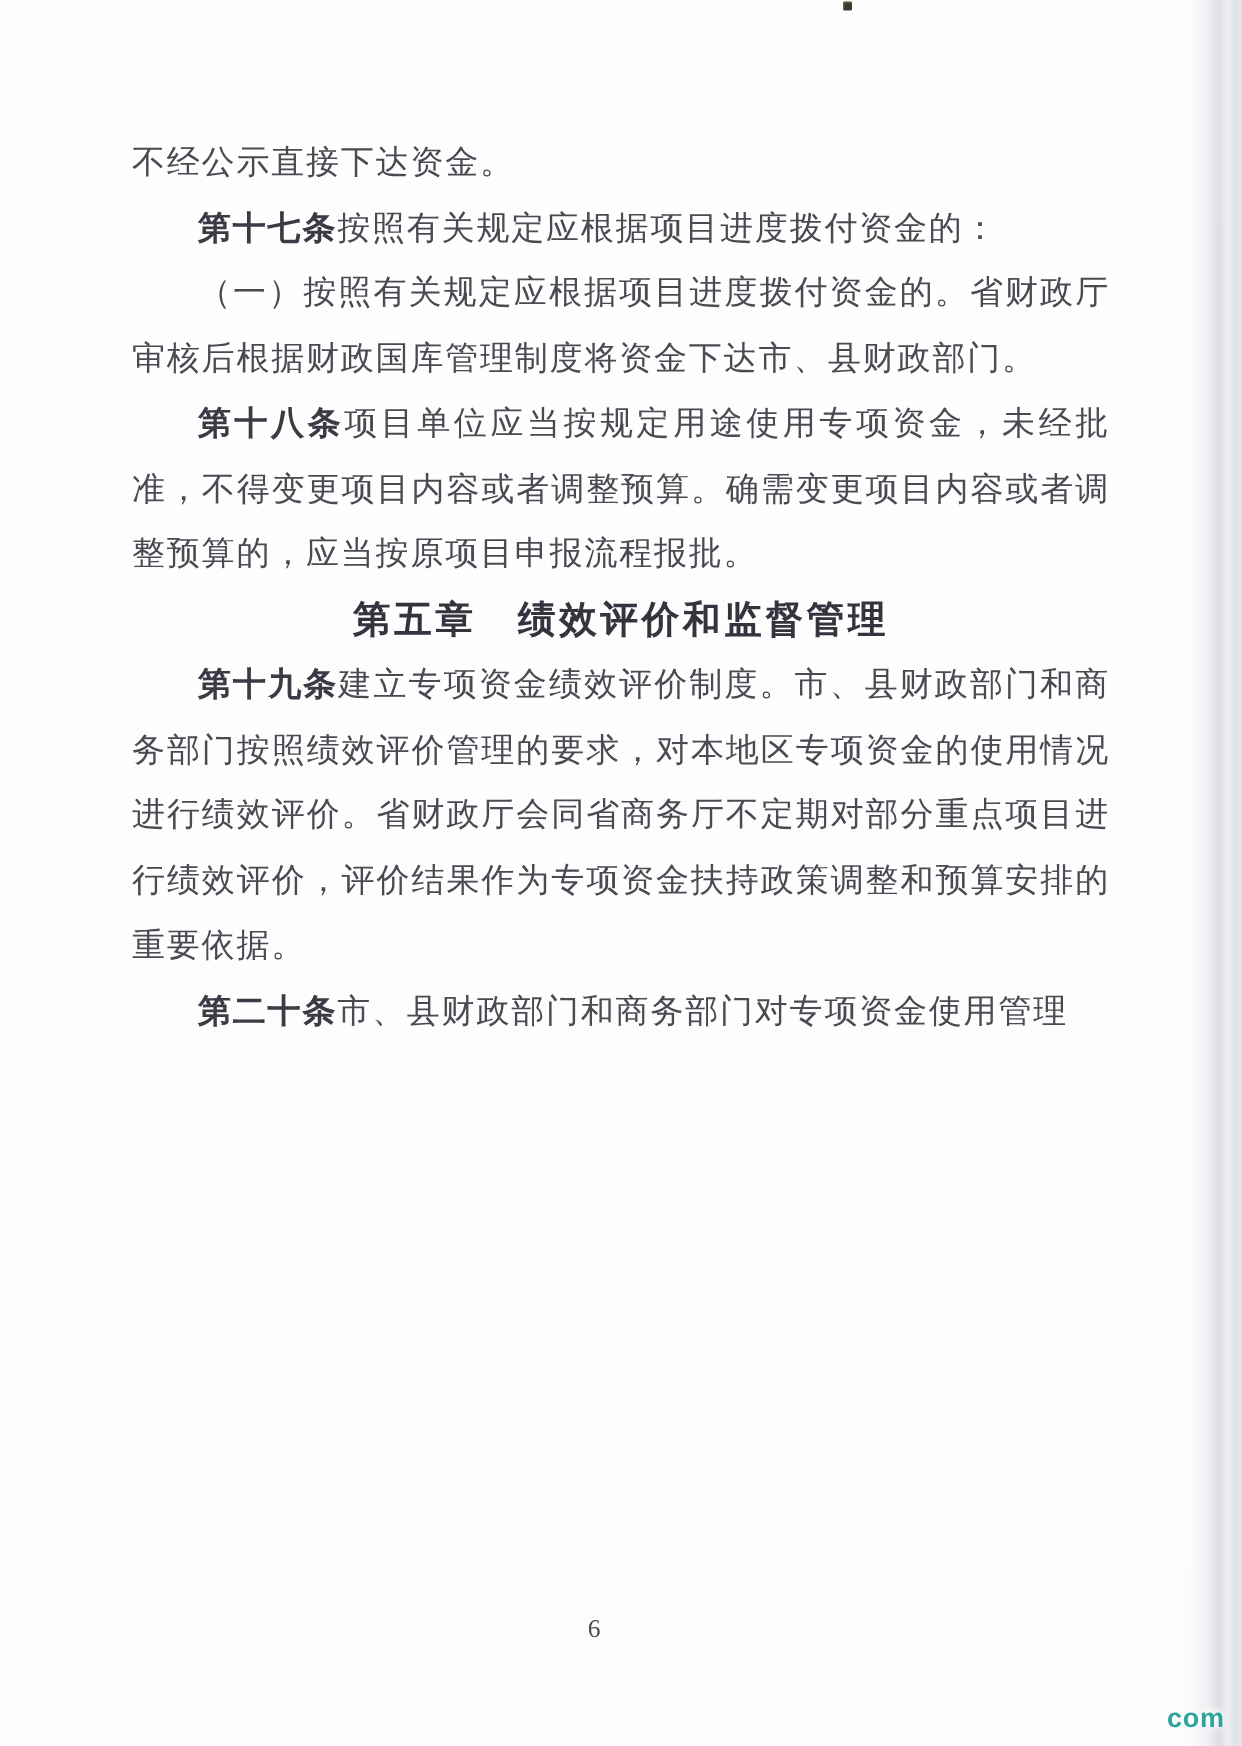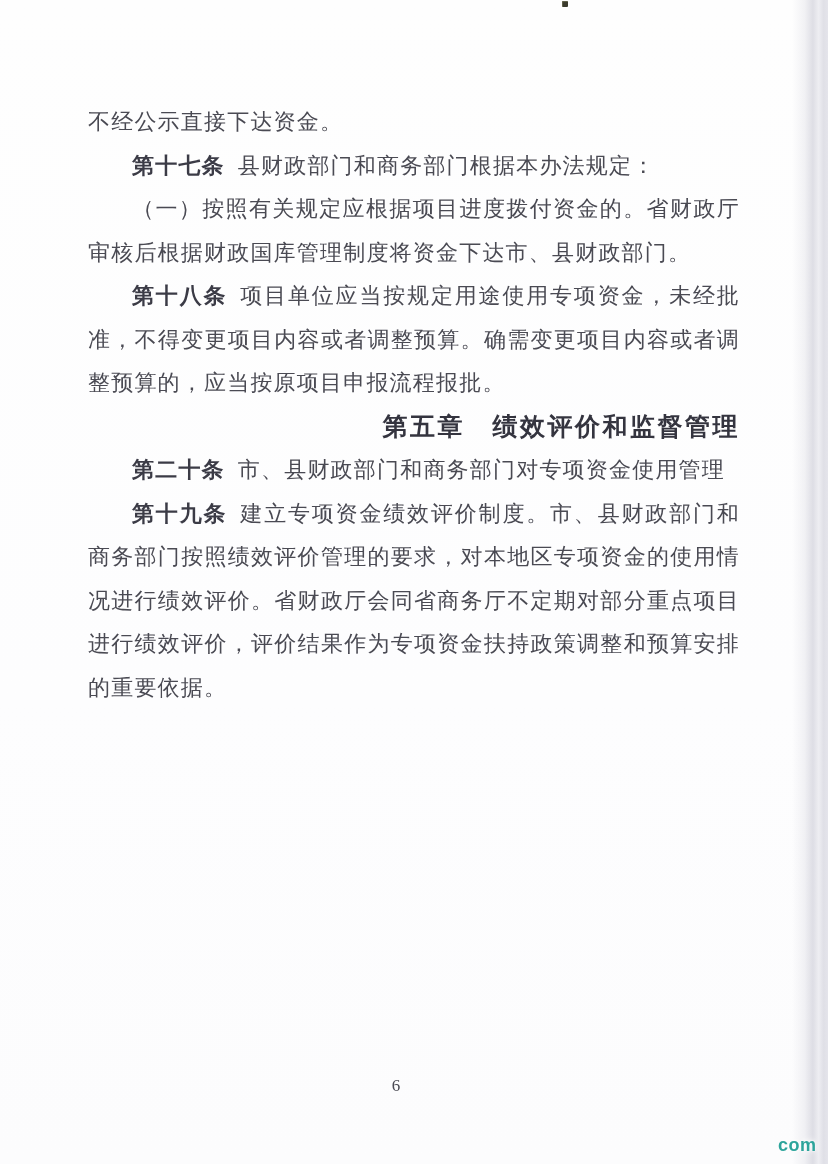--- a/index.html
+++ b/index.html
@@ -28,41 +28,41 @@
   }
   
   .speck {
     position: absolute; left: 562px; top: 1px;
     width: 6px; height: 6px;
     background: #3a3a2c;
     border-radius: 1px;
     box-shadow: inset 1px 1px 0 rgba(120,120,90,0.6);
   }
   .page-content {
-    position: absolute; left: 88px; top: 100px;
+    position: absolute; left: 88px; top: 88px;
     width: 652px;
     color: #4a4a53;
     font-size: 22px;
     line-height: 43.5px;
     letter-spacing: 1.2px;
     text-align: justify;
+    font-family: Liberation Mono, monospace;
   }
   .page-content p { margin: 0; }
   .page-content p.indent { text-indent: 44px; }
   .lead {
     font-weight: bold;
     color: #3b3b46;
-    margin-right: 13px;
   }
   .chapter-heading {
     font-weight: bold;
     font-size: 25px;
     color: #34343f;
     letter-spacing: 2.5px;
-    text-align: right;
+    text-align: center;
     text-indent: 0;
     margin: 14px 0 24px 0;
   }
   .page-number {
     position: absolute; left: 0; top: 1076px;
     width: 792px;
     text-align: center;
     font-size: 17px;
     color: #4a4a53;
     letter-spacing: 0;
@@ -86,40 +86,40 @@
   <div class="speck"></div>
 
   <div class="page-content">
 
     <p>
       <span>不经公示直接下达资金。</span>
     </p>
 
 
     <p class="indent">
-      <span class="lead">第十七条</span><span>县财政部门和商务部门根据本办法规定：</span>
+      <span class="lead">第十七条</span><span>按照有关规定应根据项目进度拨付资金的：</span>
     </p>
 
     <p class="indent">
       <span>（一）按照有关规定应根据项目进度拨付资金的。省财政厅审核后根据财政国库管理制度将资金下达市、县财政部门。</span>
     </p>
 
 
     <p class="indent">
       <span class="lead">第十八条</span><span>项目单位应当按规定用途使用专项资金，未经批准，不得变更项目内容或者调整预算。确需变更项目内容或者调整预算的，应当按原项目申报流程报批。</span>
     </p>
 
     <p class="chapter-heading">第五章　绩效评价和监督管理</p>
 
     <p class="indent">
-      <span class="lead">第二十条</span><span>市、县财政部门和商务部门对专项资金使用管理</span>
+      <span class="lead">第十九条</span><span>建立专项资金绩效评价制度。市、县财政部门和商务部门按照绩效评价管理的要求，对本地区专项资金的使用情况进行绩效评价。省财政厅会同省商务厅不定期对部分重点项目进行绩效评价，评价结果作为专项资金扶持政策调整和预算安排的重要依据。</span>
     </p>
 
     <p class="indent">
-      <span class="lead">第十九条</span><span>建立专项资金绩效评价制度。市、县财政部门和商务部门按照绩效评价管理的要求，对本地区专项资金的使用情况进行绩效评价。省财政厅会同省商务厅不定期对部分重点项目进行绩效评价，评价结果作为专项资金扶持政策调整和预算安排的重要依据。</span>
+      <span class="lead">第二十条</span><span>市、县财政部门和商务部门对专项资金使用管理</span>
     </p>
 
   </div>
 
   <div class="page-number">6</div>
 
   <div class="edge-shadow"></div>
 
   <div class="watermark">com</div>
 

